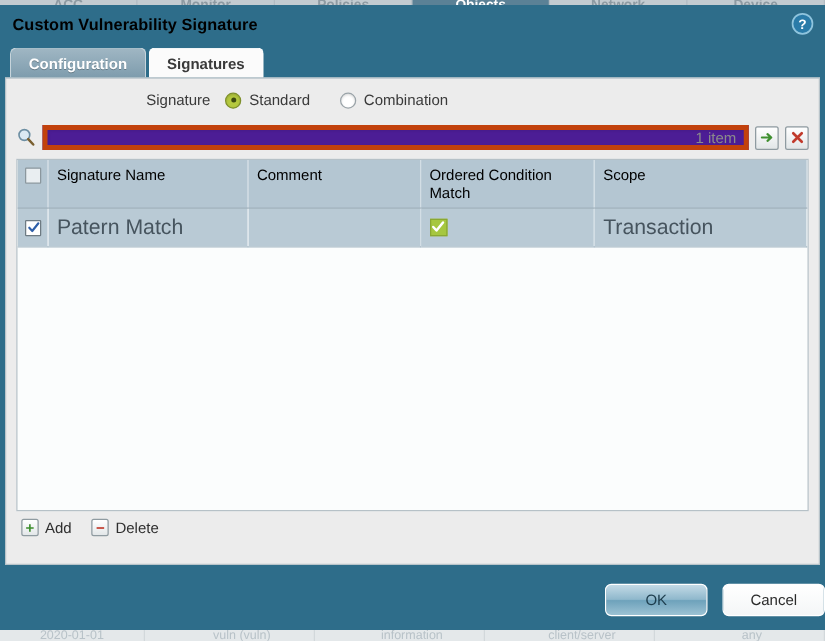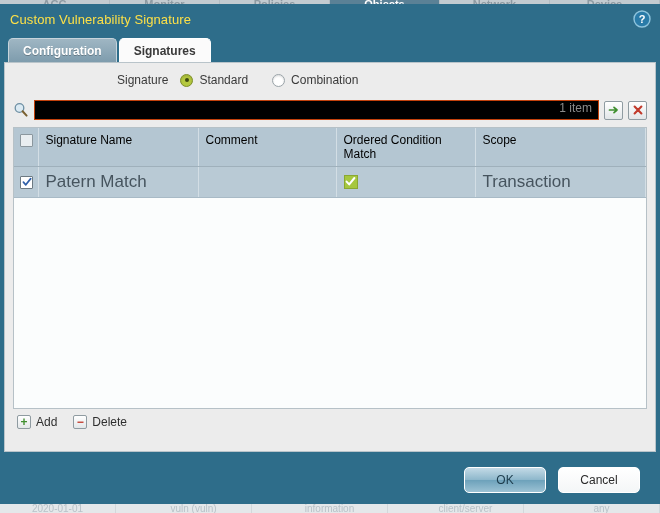--- a/index.html
+++ b/index.html
@@ -89,23 +89,23 @@
     box-sizing: border-box;
   }
   #dialog-titlebar {
     position: relative;
     height: 30px;
     padding: 0 10px;
     display: flex;
     align-items: center;
   }
   #dialog-title {
-    color: #fde047;
+    color: #000000;
     font-size: 13px;
-    font-weight: normal;
+    font-weight: bold;
     letter-spacing: 0.1px;
   }
   #help-icon {
     position: absolute;
     right: 9px;
     top: 6px;
     width: 18px;
     height: 18px;
   }
 
@@ -212,23 +212,24 @@
     gap: 5px;
   }
   #search-icon {
     width: 16px;
     height: 16px;
     flex: none;
   }
   #search-input-wrap {
     flex: 1;
     height: 20px;
-    background: #000000;
-    border: 1px solid #c2410c;
-    display: flex;
+    background: #4c1d95;
+    border: 4px solid #c2410c;
+    display: flex;
+    align-items: center;
     box-sizing: border-box;
     box-shadow: inset 1px 1px 2px rgba(0,0,0,0.07);
   }
   #search-input {
     flex: 1;
     border: none;
     outline: none;
     height: 16px;
     font-family: "Liberation Sans", sans-serif;
     font-size: 12px;
@@ -369,21 +370,21 @@
   
   #dialog-footer {
     position: absolute;
     left: 0;
     bottom: 0;
     width: 660px;
     height: 48px;
     display: flex;
     align-items: center;
     justify-content: flex-end;
-    padding-right: 20px;
+    padding-right: 0;
     box-sizing: border-box;
     gap: 12px;
   }
   .dlg-btn {
     width: 82px;
     height: 26px;
     border-radius: 5px;
     font-size: 12px;
     display: flex;
     align-items: center;

